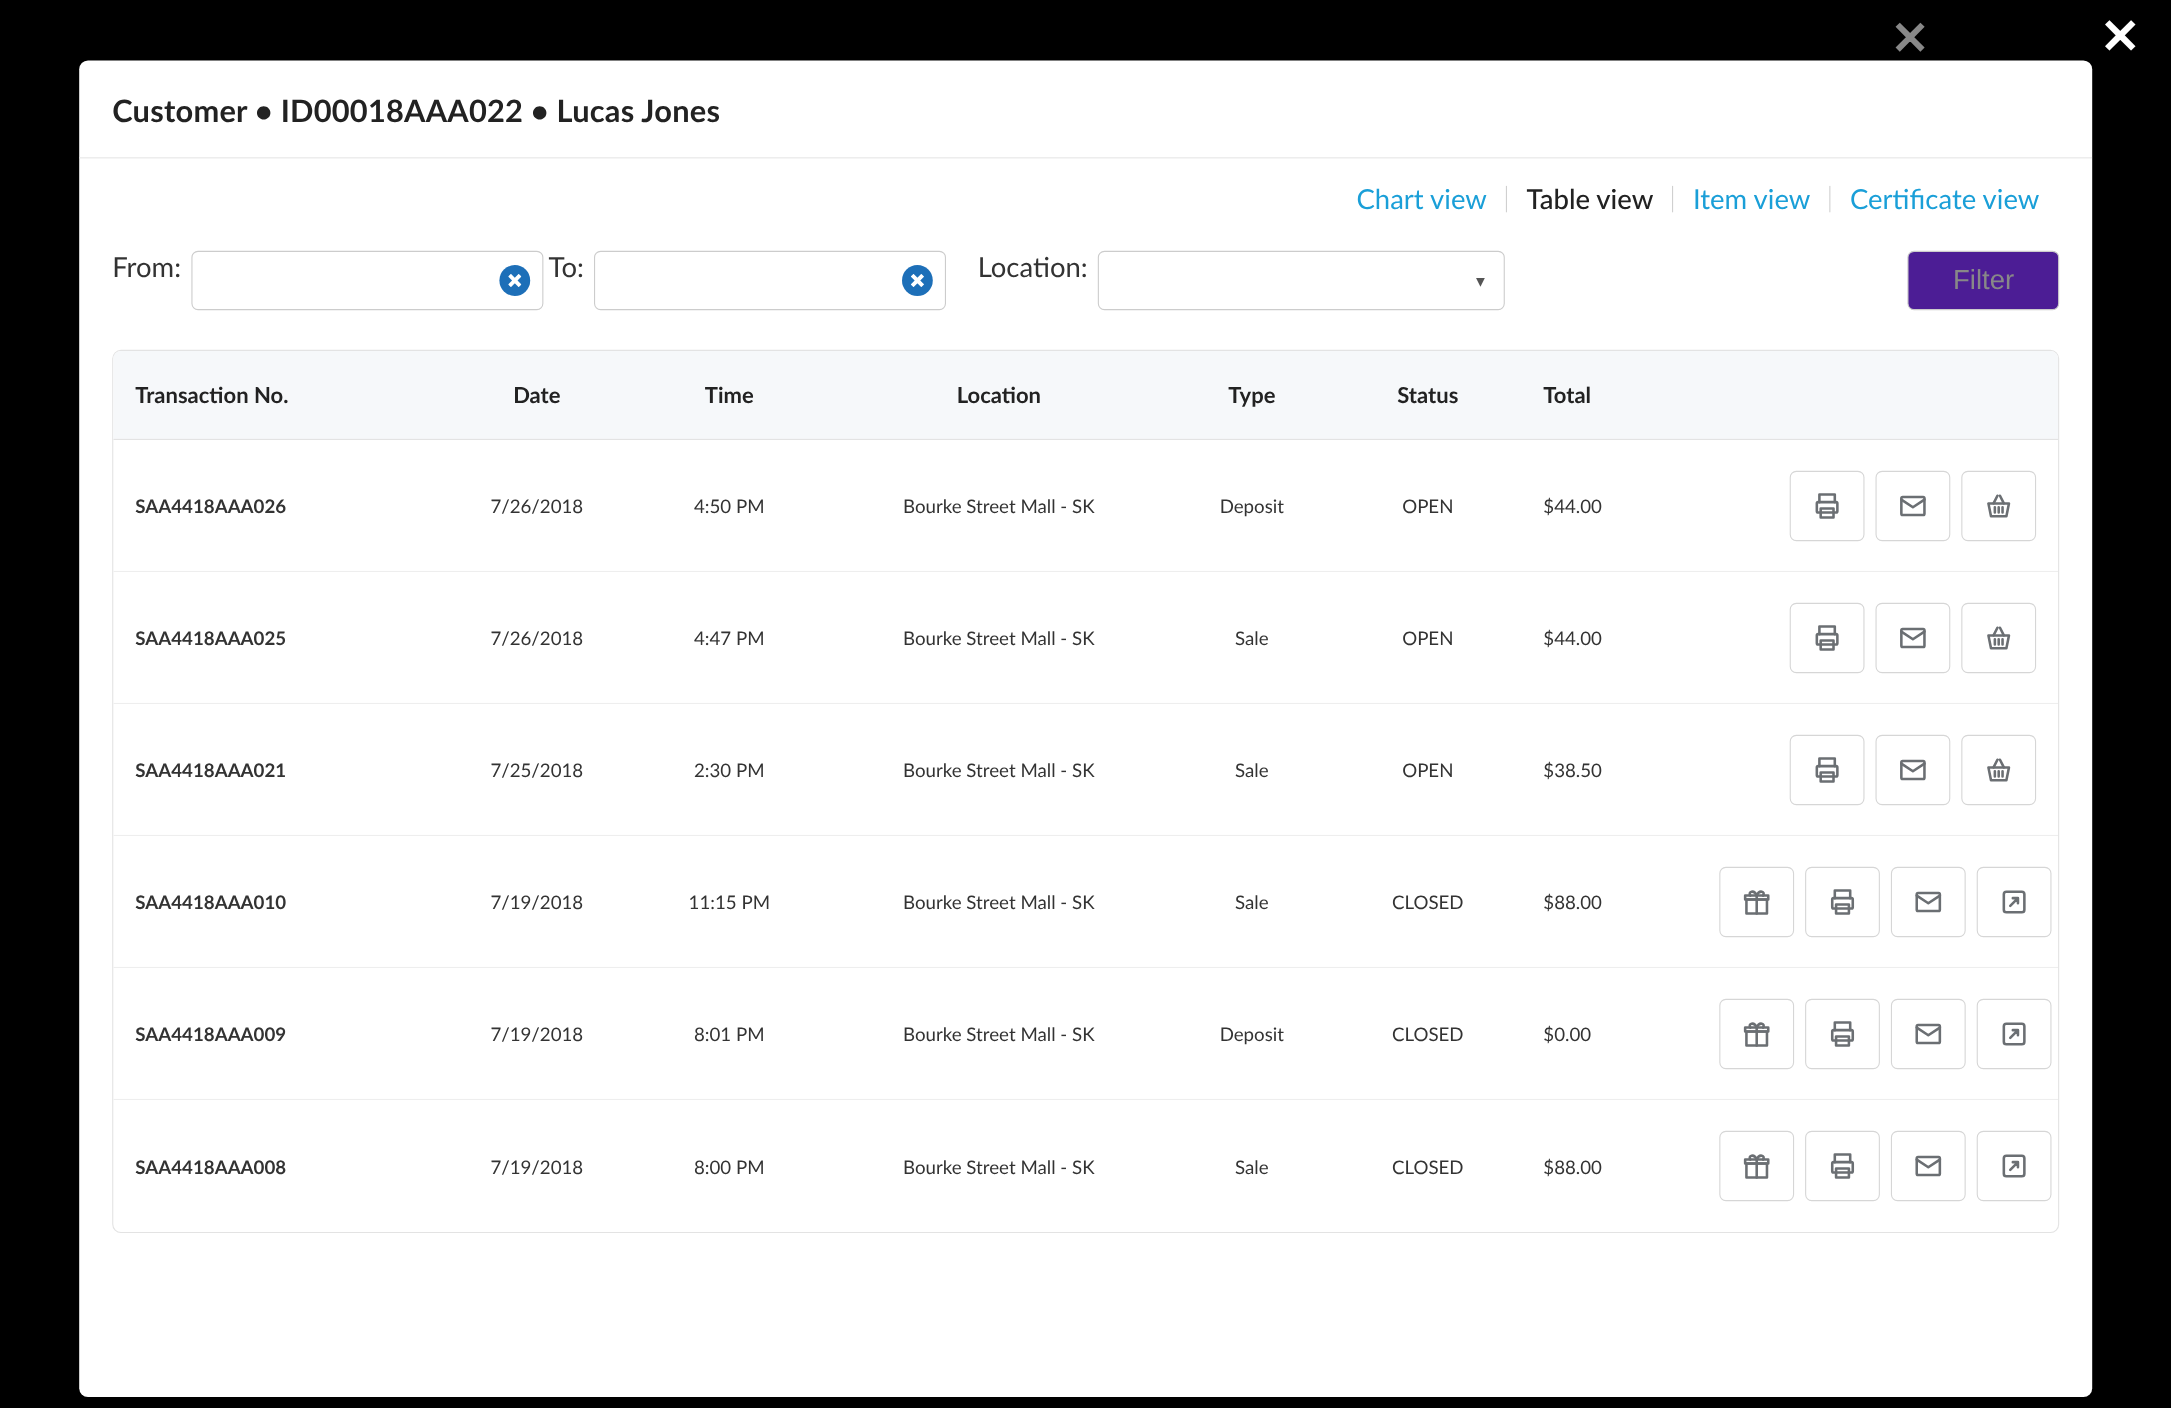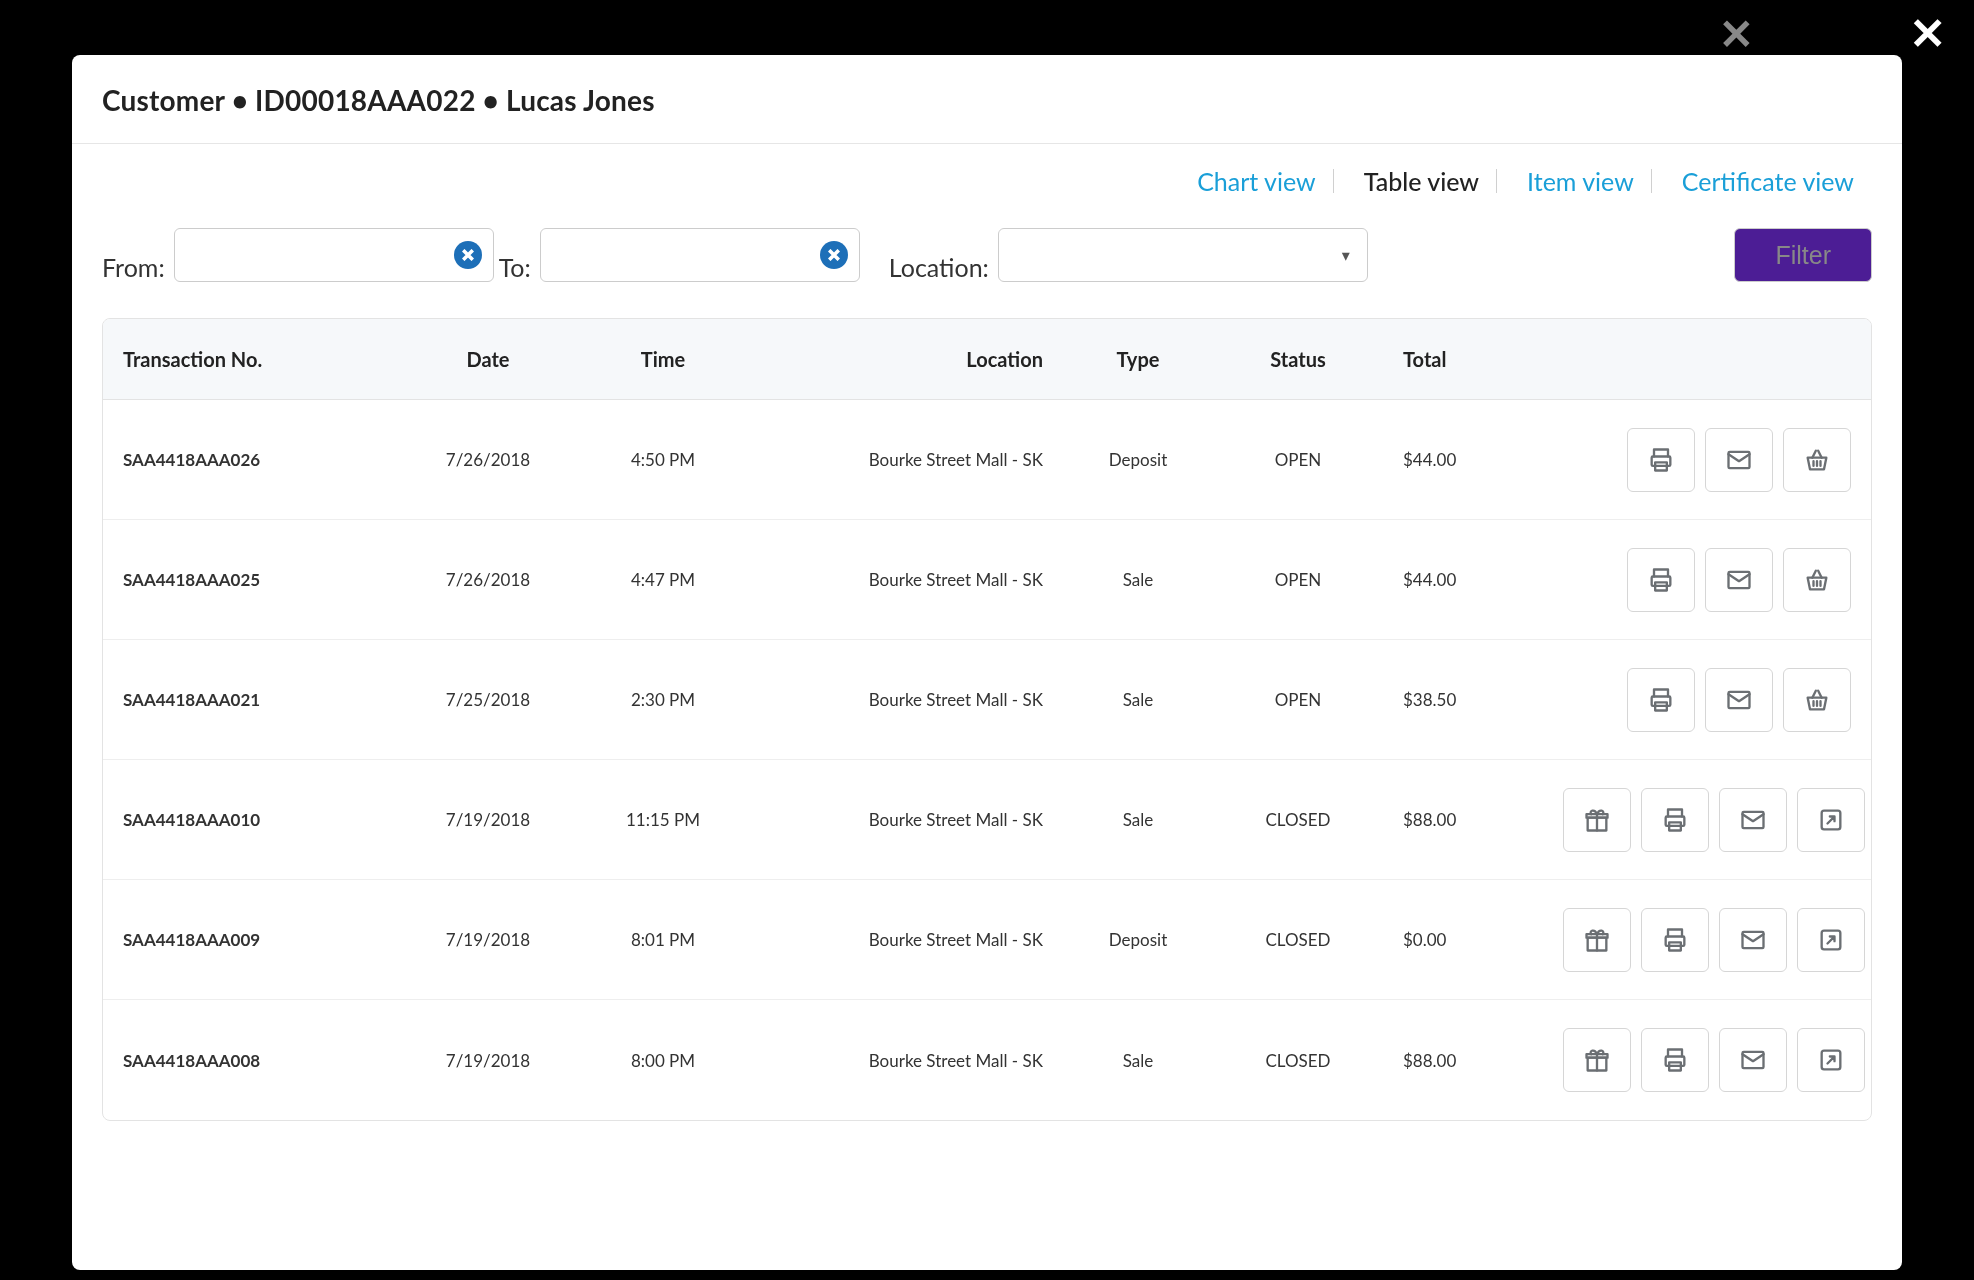--- a/index.html
+++ b/index.html
@@ -59,21 +59,21 @@
       letter-spacing: 0.2px;
     }
     .modal-body {
       padding: 22px 30px 30px;
       flex: 1;
       overflow: auto;
     }
     .view-tabs {
       display: flex;
       justify-content: flex-end;
-      gap: 12px;
+      gap: 0;
       font-size: 25px;
       margin-bottom: 32px;
       align-items: center;
     }
     .view-tab {
       color: #1a9fd8;
       padding: 0 18px;
       cursor: pointer;
       position: relative;
     }
@@ -85,21 +85,21 @@
       content: "";
       position: absolute;
       right: 0;
       top: 3px;
       bottom: 3px;
       width: 1px;
       background: #d0d0d0;
     }
     .filters {
       display: flex;
-      align-items: flex-end;
+      align-items: flex-start;
       gap: 5px;
       margin-bottom: 36px;
     }
     .filter-label {
       font-size: 25px;
       color: #333;
       margin-right: 4px;
     }
     .filter-input-wrap {
       position: relative;
@@ -181,21 +181,21 @@
     }
     .grid-row:last-child { border-bottom: none; }
     .grid-row > div {
       padding: 0 20px;
       font-size: 17px;
       color: #333;
     }
     .c-txno { font-weight: 700; }
     .c-date, .c-time, .c-type, .c-status { text-align: center; }
     .c-total { white-space: nowrap; }
-    .c-loc { text-align: right; }
+    .c-loc { text-align: center; }
     .c-actions {
       display: flex;
       justify-content: flex-end;
       gap: 10px;
       padding-right: 20px;
     }
     .icon-btn {
       width: 68px;
       height: 64px;
       border: 1px solid #d6d6d6;

